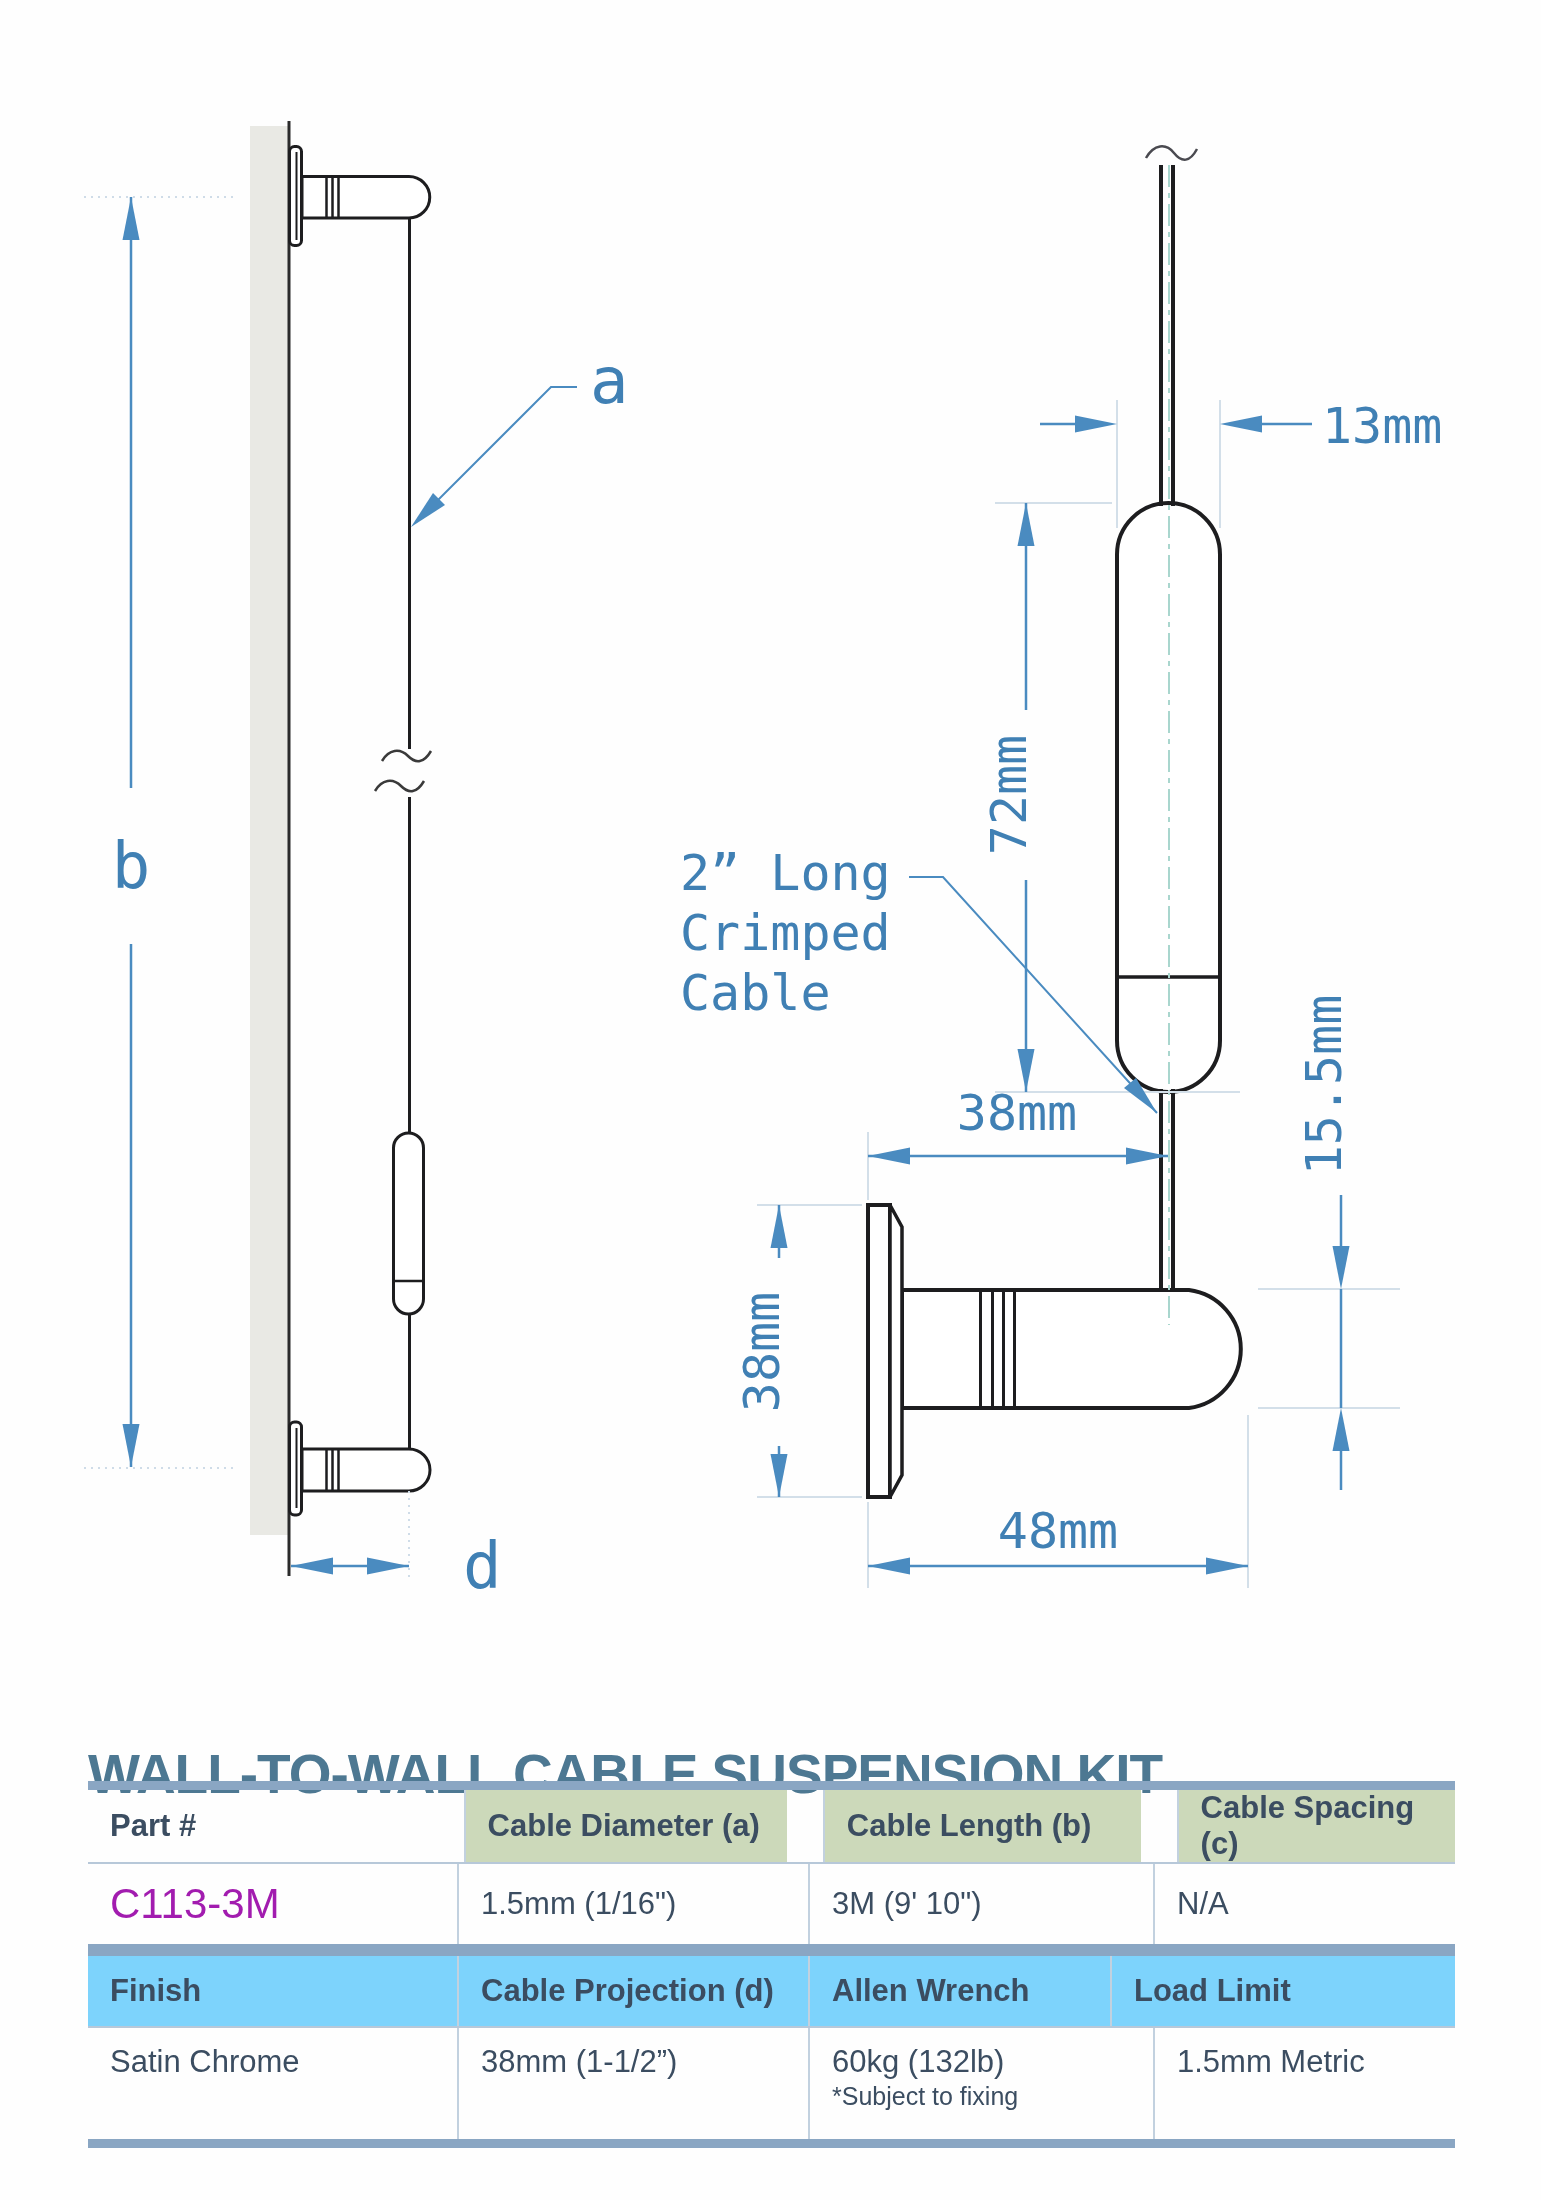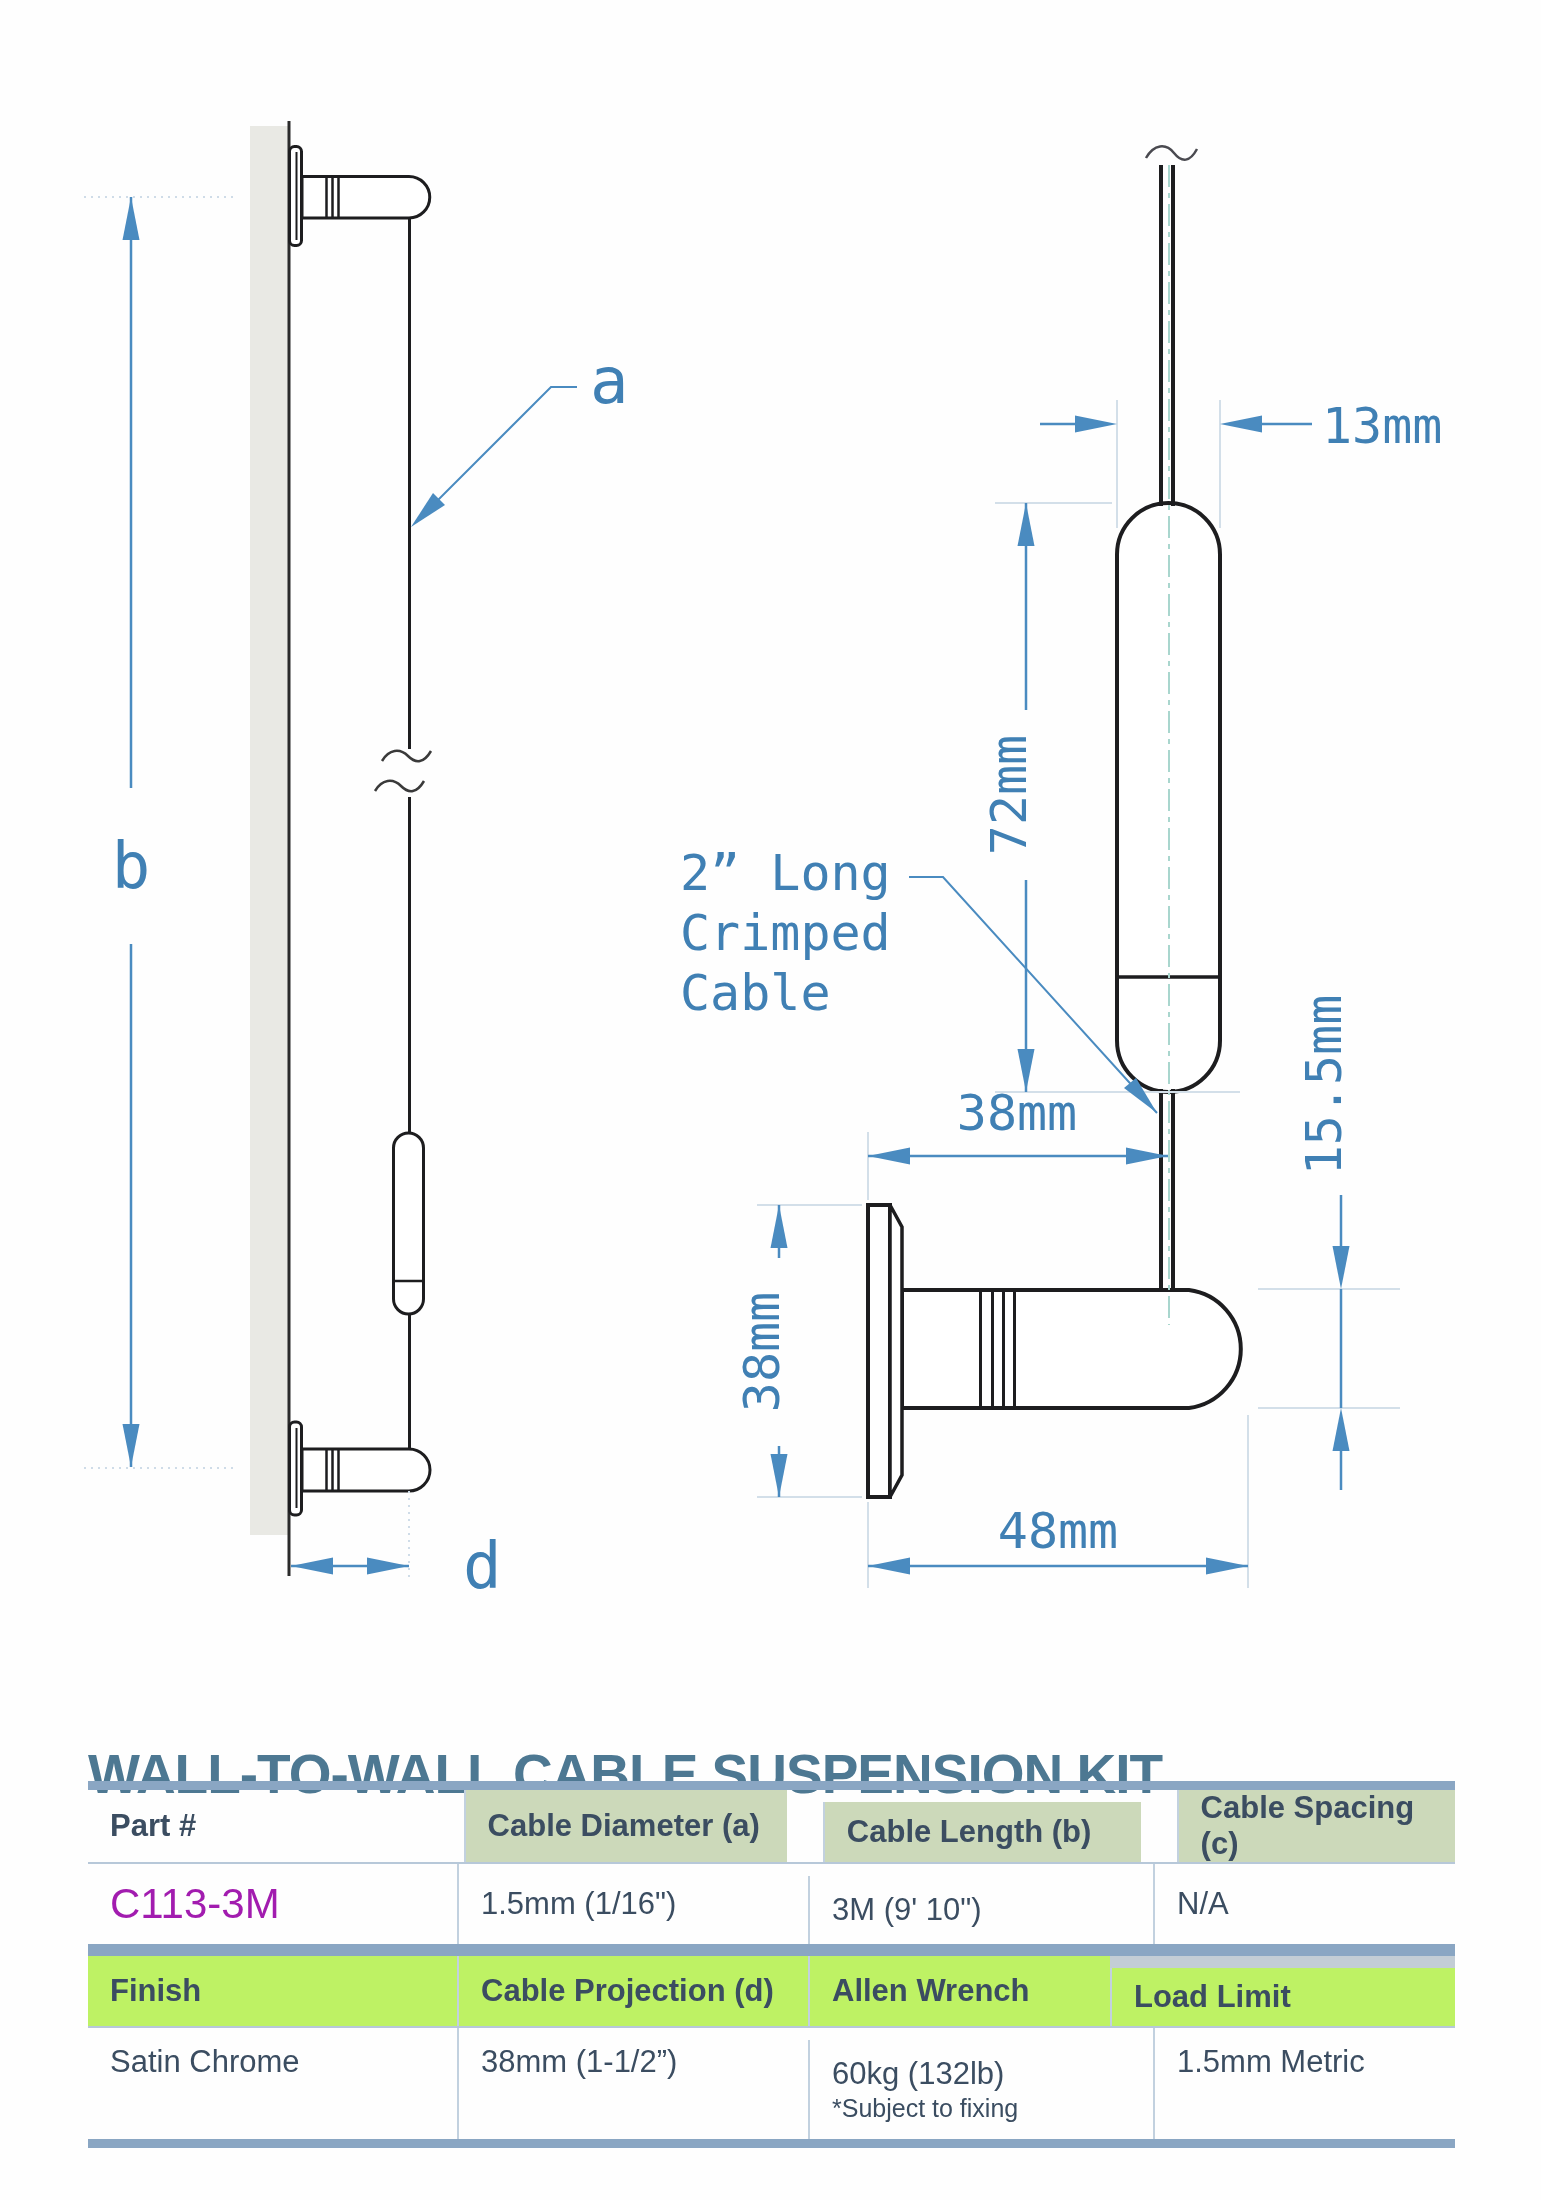--- a/index.html
+++ b/index.html
@@ -13,26 +13,26 @@
   .bar{background:#8aa6c3;}
   .bar.thick-top{height:9px;}
   .bar.thick-mid{height:12px;}
   .bar.thick-bot{height:9px;}
   .thin-rule{height:2px;background:#b7c8d9;}
   .trow{display:flex;width:1367px;}
   .cell{box-sizing:border-box;display:flex;flex-direction:column;justify-content:center;
         padding-left:22px;color:#3b4d61;font-size:31px;font-weight:600;}
   .cell.c1{width:369px;}
   .cell.c2{width:351px;border-left:2px solid #c2d1df;}
-  .cell.c3{width:345px;border-left:2px solid #c2d1df;margin-top:12px;}
+  .cell.c3{width:345px;border-left:2px solid #c2d1df;}
   .cell.c4{width:302px;border-left:2px solid #c2d1df;}
   .hdr1{height:72px;gap:36px;}
   .hdr1 .green{background:#ccd9ba;}
   .hdr2{height:70px;background:#c3cdd5;}
-  .hdr2 .cell{background:#bef264;}
+  .hdr2 .cell{background:#7dd3fc;}
   .body1{height:80px;}
   .body2{height:111px;}
   .body1 .cell,.body2 .cell{font-weight:500;}
   .body2 .cell{justify-content:flex-start;padding-top:16px;}
   .partnum{font-size:42px;font-weight:700;color:#a21caf;letter-spacing:0;}
   .footnote{font-size:25px;font-weight:500;color:#3b4d61;margin-top:2px;}
 </style>
 </head>
 <body>
 

